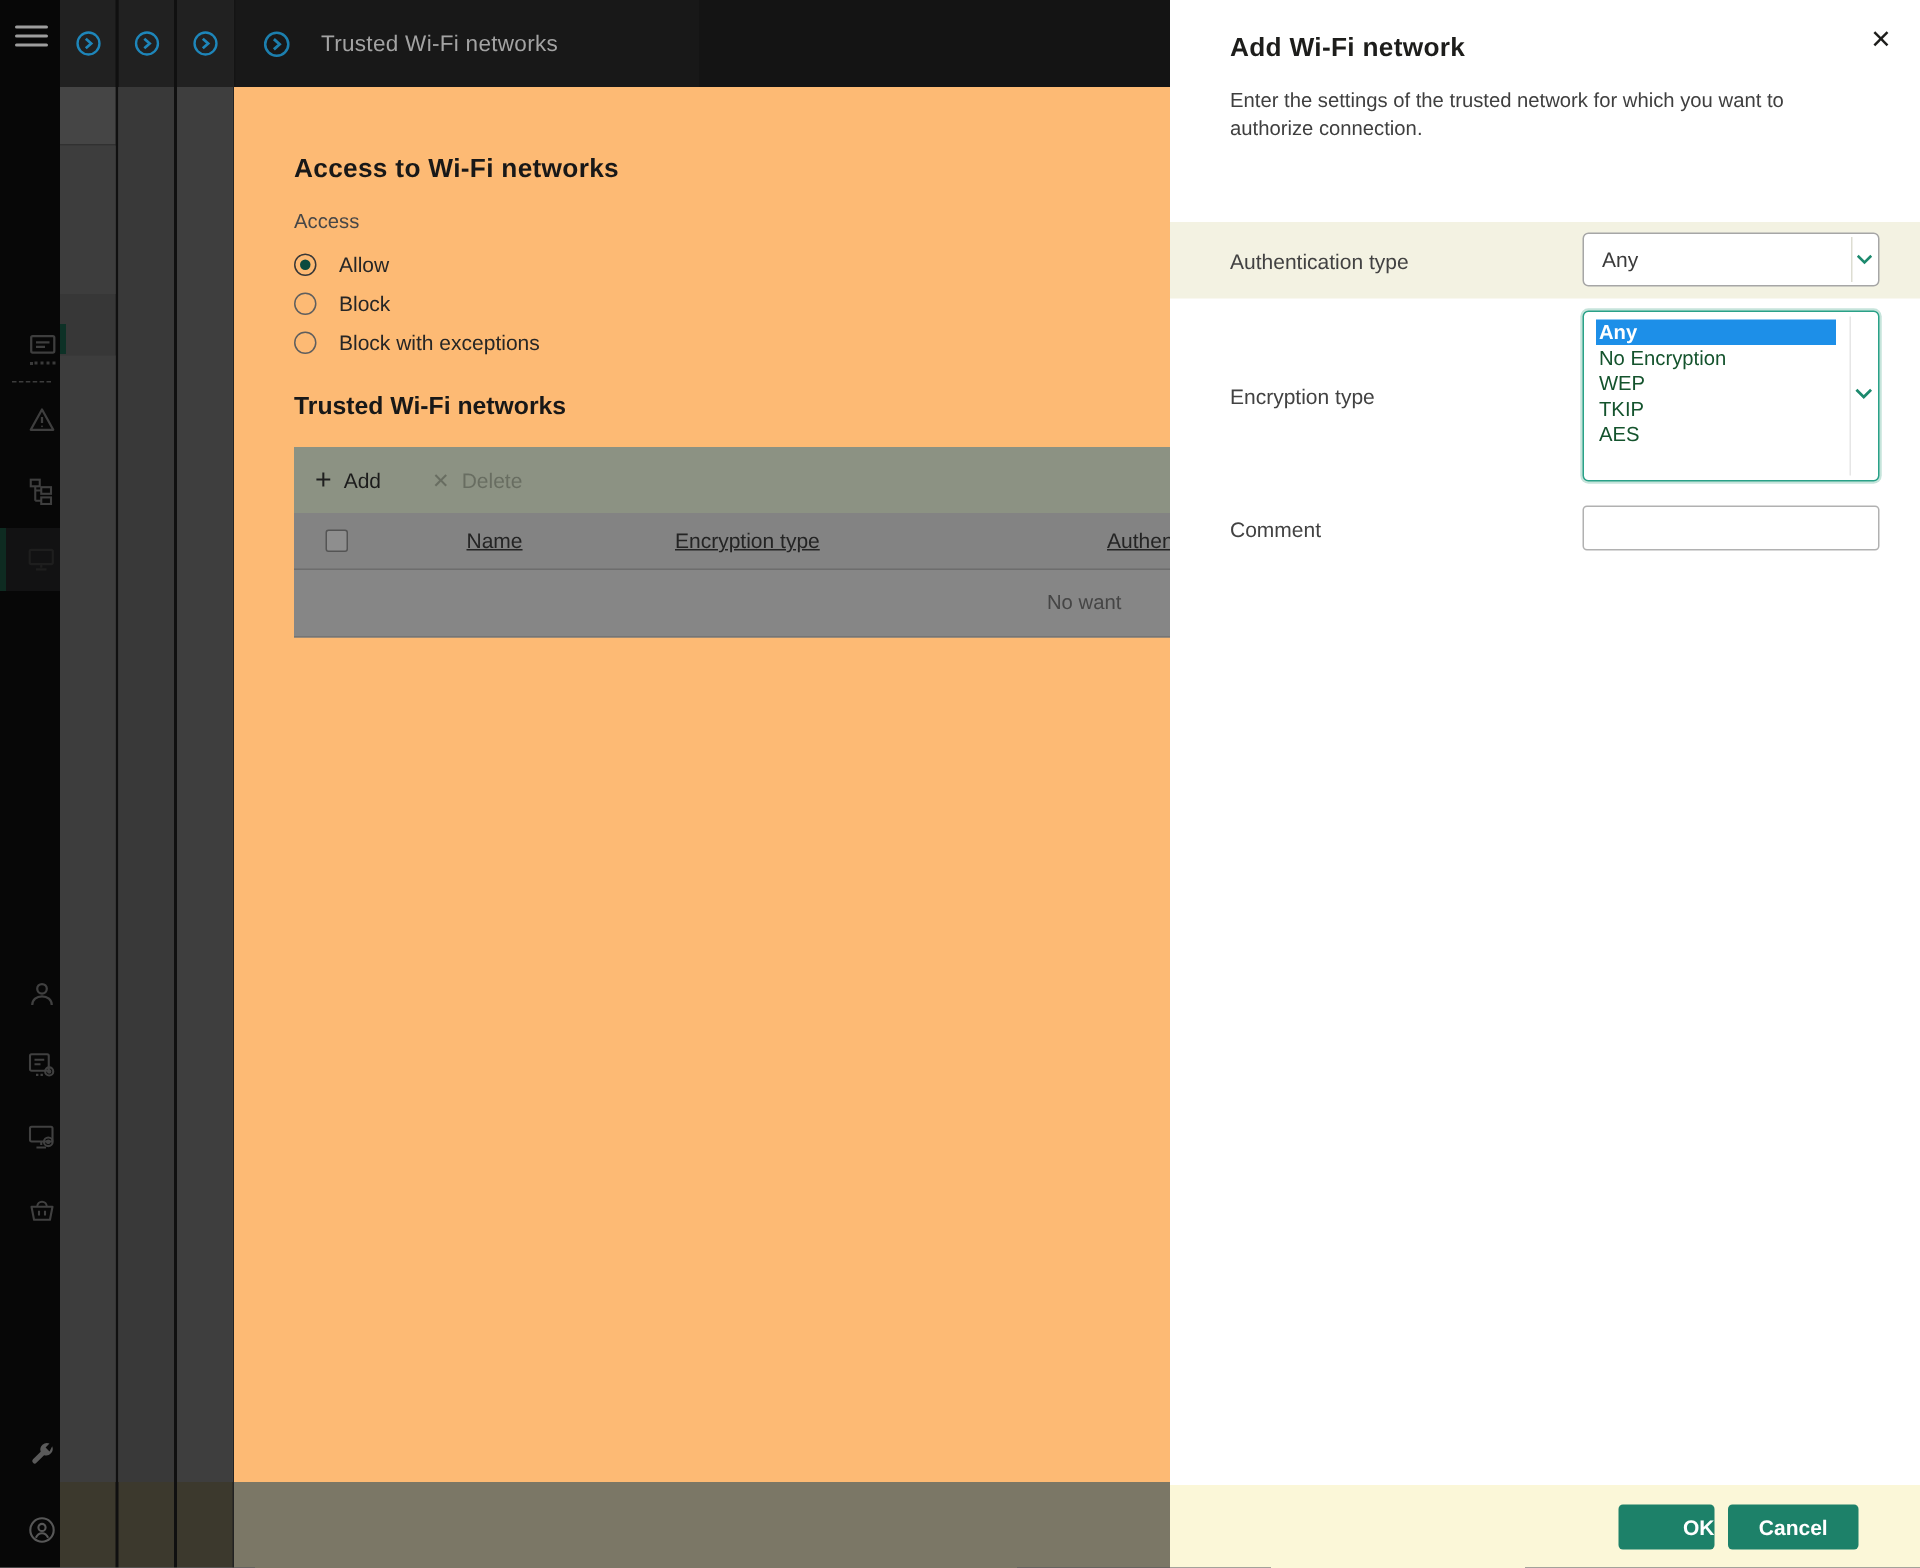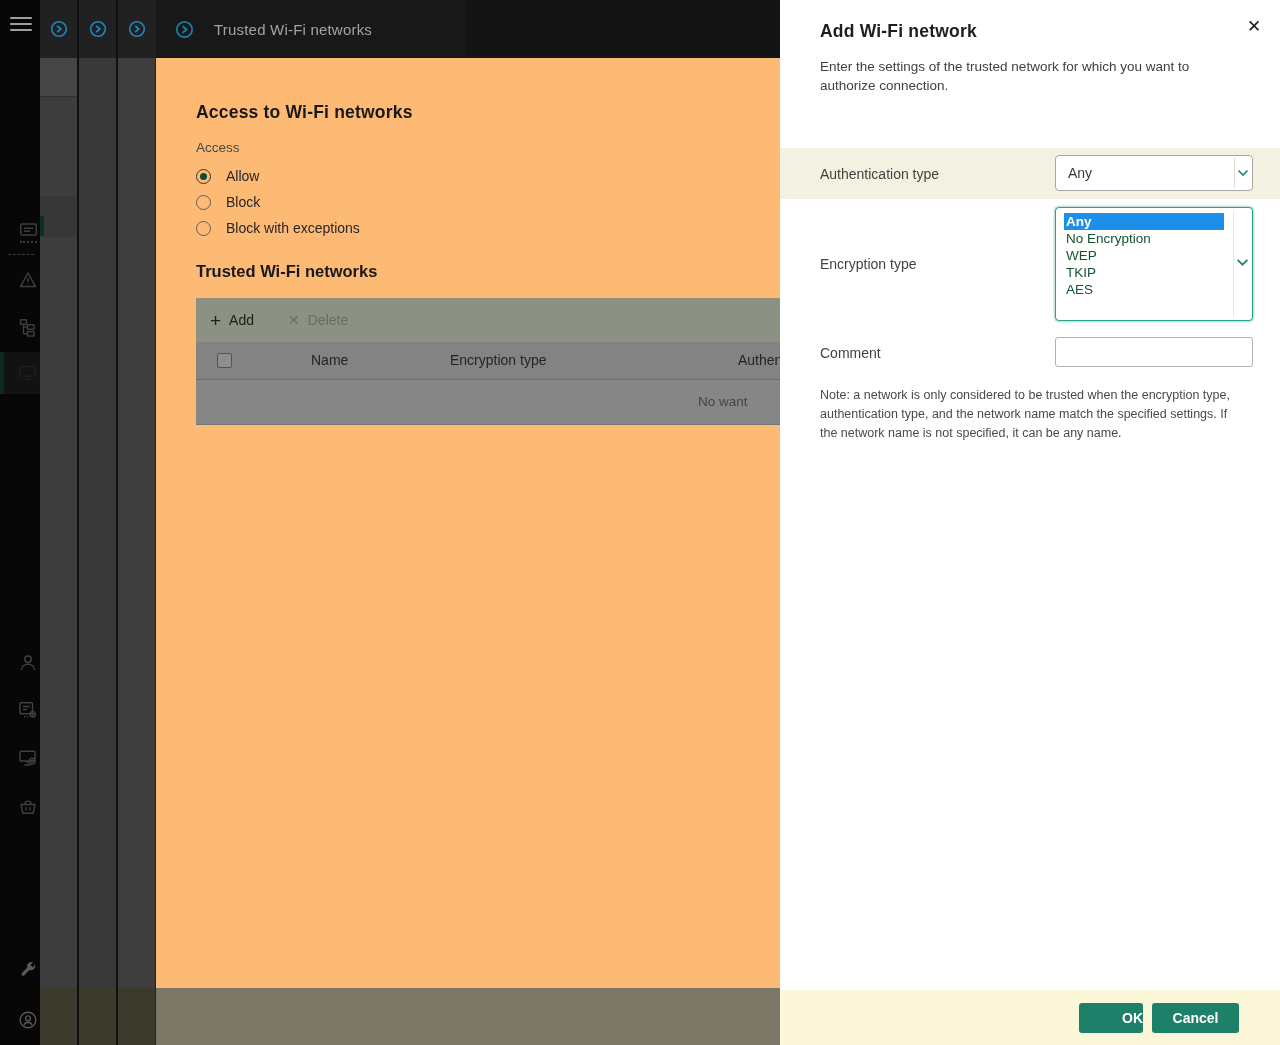--- a/index.html
+++ b/index.html
@@ -51,21 +51,21 @@
   .m-section { left:40px; top:204px; font-size:16.5px; font-weight:600; color:#181818; }
   .toolbar { left:40px; top:240px; width:584px; height:44px; background:#8c9283; display:flex; align-items:center; }
   .tb-add { margin-left:14px; display:flex; align-items:center; cursor:pointer; }
   .tb-add .plus { font-size:19px; color:#1f1f1f; font-weight:400; margin-right:8px; line-height:1; }
   .tb-add .lbl { font-size:14px; color:#1c1c1c; }
   .tb-del { margin-left:34px; display:flex; align-items:center; cursor:default; color:rgba(30,34,26,0.33); }
   .tb-del .x { font-size:14px; margin-right:8px; }
   .tb-del .lbl { font-size:14px; }
   .thead { left:40px; top:284px; width:584px; height:38px; background:#838383; border-bottom:1px solid #6d6d6d; }
   .thead .cb { position:absolute; left:21px; top:11px; width:15px; height:15px; border:1px solid #545454; background:#8e8e8e; border-radius:2px; cursor:pointer; }
-  .th { position:absolute; top:10px; font-size:14px; color:#242424; font-weight:500; white-space:nowrap; }
+  .th { position:absolute; top:10px; font-size:14px; color:#242424; font-weight:500; white-space:nowrap;text-decoration:underline; }
   .trow { left:40px; top:322px; width:584px; height:45px; background:#868686; border-bottom:1px solid #757575; }
   .nodata { position:absolute; left:502px; top:14px; font-size:13.5px; color:#454545; white-space:nowrap; }
   .main-footer { left:156px; top:988px; width:624px; height:57px; background:#7b7766; }
 
   
   .panel { left:780px; top:0; width:500px; height:1045px; background:#ffffff; z-index:8; }
   .p-title { left:40px; top:21px; font-size:17.5px; font-weight:600; color:#1d1d1b; letter-spacing:.2px; }
   .p-close { left:462px; top:14px; width:24px; height:24px; font-size:17px; color:#1d1d1b; display:flex; align-items:center; justify-content:center; cursor:pointer; }
   .p-desc { left:40px; top:57px; width:402px; font-size:13.5px; line-height:19px; color:#3f3f3f; }
   .p-row { left:0; width:500px; }
@@ -315,21 +315,20 @@
             </svg>
         </span>
       </div>
     </div>
 
     <div class="abs p-row row-comment">
       <div class="p-label">Comment</div>
       <input class="p-input" style="top: 0px;" value="">
     </div>
 
-    <div class="abs p-note">Note: a network is only considered to be trusted when the encryption type, authentication type, and the network name match the specified settings. If the network name is not specified, it can be any name.</div>
 
     <div class="abs p-footer">
       <button class="btn btn-ok">OK</button>
       <button class="btn btn-cancel">Cancel</button>
     </div>
   </div>
 
 </div>
 
 </body></html>

